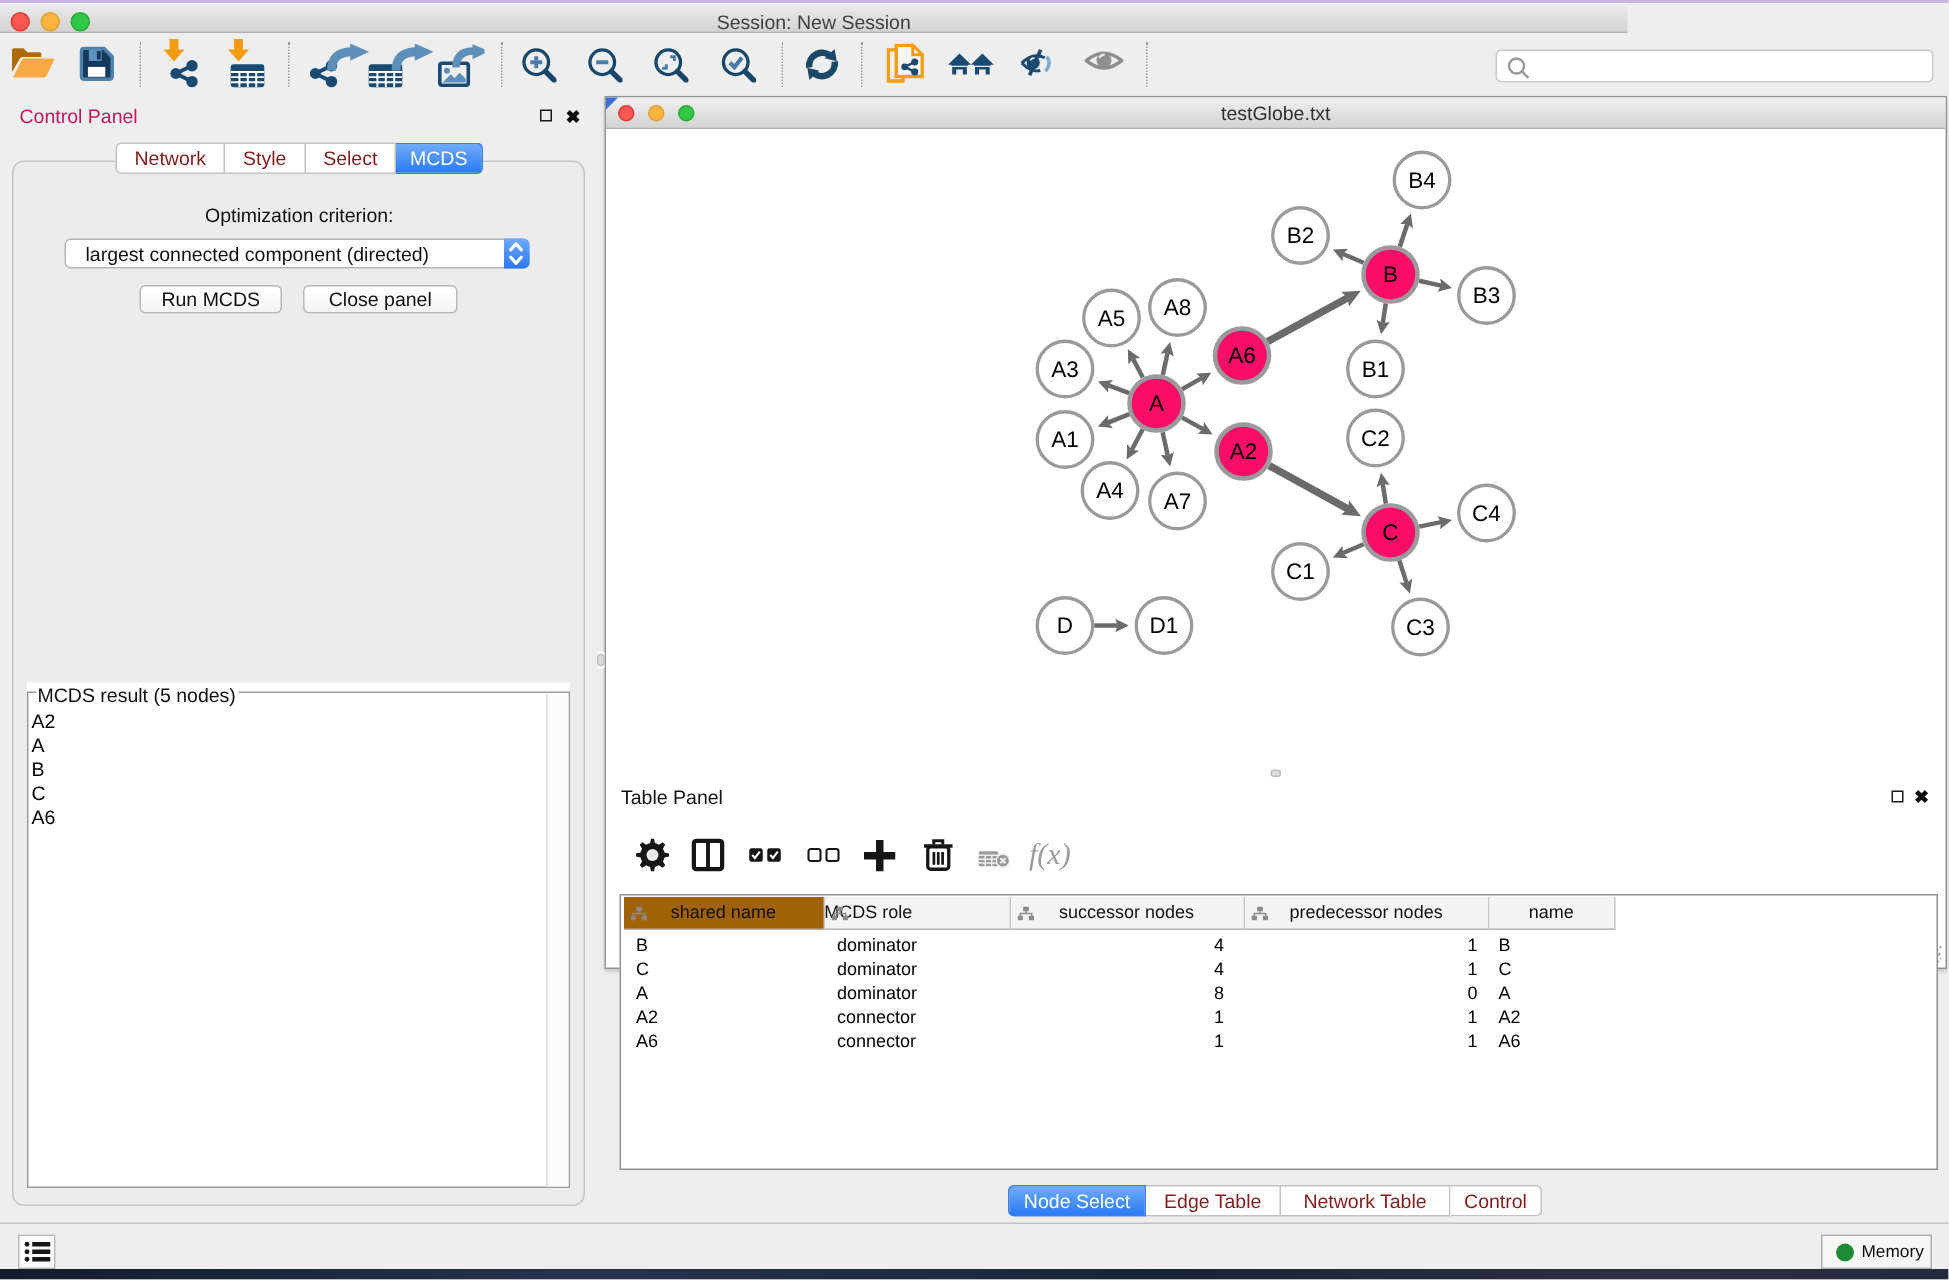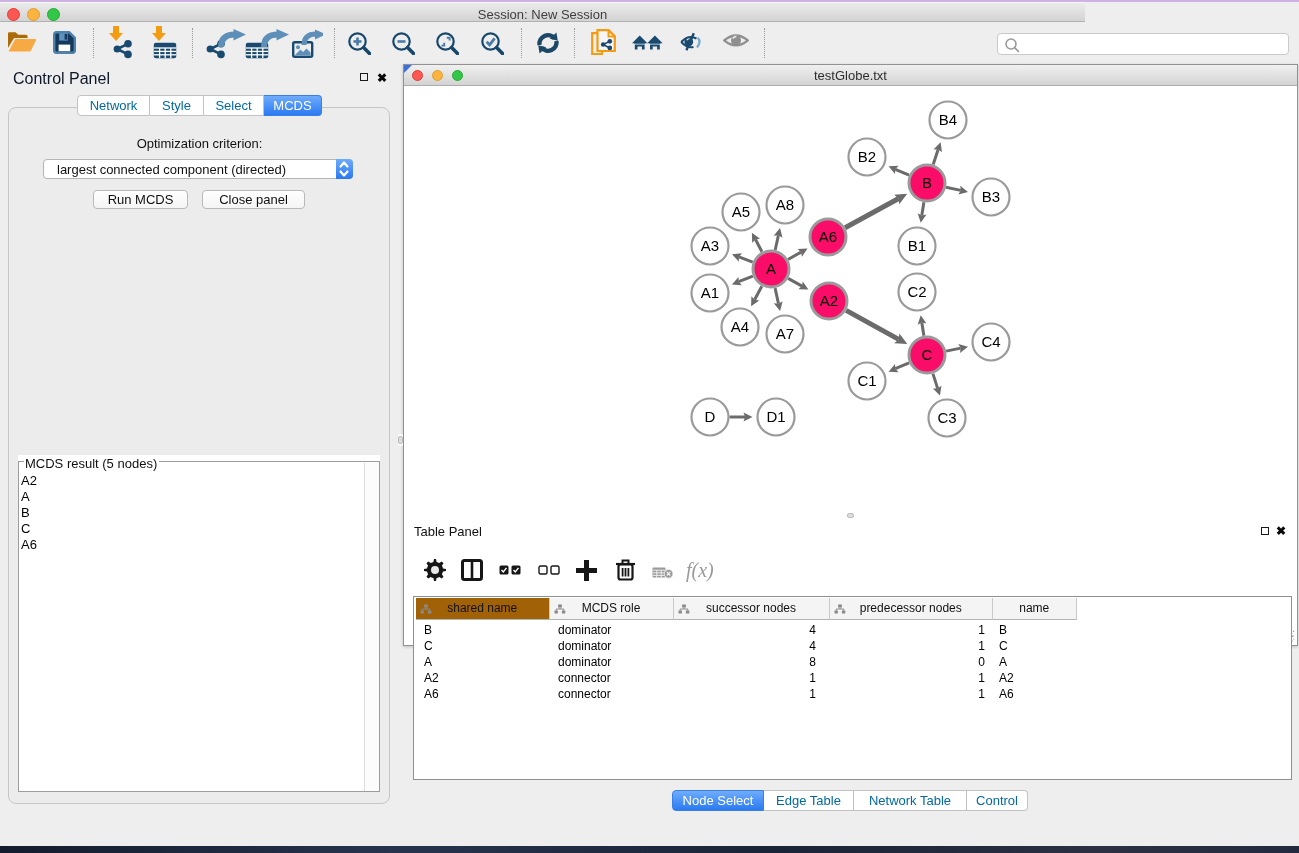--- a/index.html
+++ b/index.html
@@ -13,26 +13,26 @@
 .tl{position:absolute;border-radius:50%}
 #titlebar .t-red{left:7px;top:5px;width:13px;height:13px;background:#fc5753;border:1px solid #df3d38}
 #titlebar .t-yel{left:27px;top:5px;width:13px;height:13px;background:#fcb43f;border:1px solid #de9f34}
 #titlebar .t-grn{left:47px;top:5px;width:13px;height:13px;background:#33c748;border:1px solid #27aa35}
 #titlebar .t-title{position:absolute;left:0;right:0;top:4px;text-align:center;font-size:13px;color:#404040}
 
 #toolbar{left:0;top:23px;width:1299px;height:39px;background:#eeeeee}
 .vsep{position:absolute;top:5px;height:30px;width:1px;border-left:1px dotted #9a9a9a}
 #searchbox{position:absolute;left:997px;top:10px;width:292px;height:22px;background:#fff;border:1px solid #c9c9c9;border-radius:4px}
 
-#cp-title{left:13px;top:70px;font-size:16px;color:#0f172a}
+#cp-title{left:13px;top:70px;font-size:13px;color:#be185d}
 .wbtn{position:absolute;width:8px;height:8px;border:1.5px solid #1a1a1a;background:transparent}
 .xbtn{position:absolute;font-size:12px;font-weight:bold;color:#0a0a0a}
 #cp-box{left:8px;top:107px;width:382px;height:697px;background:#ececec;border:1px solid #c6c6c6;border-radius:8px}
 .tabs{position:absolute;display:flex;height:21px;font-size:13px}
-.tab{background:#fff;border:1px solid #c2c2c2;border-left:none;color:#0369a1;display:flex;align-items:center;justify-content:center}
+.tab{background:#fff;border:1px solid #c2c2c2;border-left:none;color:#7f1d1d;display:flex;align-items:center;justify-content:center}
 .tab.first{border-left:1px solid #c2c2c2;border-radius:4px 0 0 4px}
 .tab.last{border-radius:0 4px 4px 0}
 .tab.sel{background:linear-gradient(#6facfc,#2a7af1);border-color:#3a7fe8;color:#fff}
 #cp-tabs{left:77px;top:95px}
 #opt-label{left:9px;top:136px;width:381px;text-align:center;font-size:13px;color:#111}
 #dropdown{left:43px;top:159px;width:310px;height:20px;background:#fff;border:1px solid #b4b4b4;border-radius:4px}
 #dropdown .dtext{position:absolute;left:13px;top:2px;font-size:13px;color:#111}
 #dropdown .step{position:absolute;right:-1px;top:-1px;width:17px;height:20px;background:linear-gradient(#6cabfd,#2a77f0);border-radius:0 4px 4px 0}
 .btn{position:absolute;height:19px;background:linear-gradient(#ffffff,#f4f4f4);border:1px solid #b9b9b9;border-radius:4px;font-size:13px;color:#111;display:flex;align-items:center;justify-content:center}
 #btn-run{left:93px;top:190px;width:95px}
@@ -413,21 +413,21 @@
   <div class="wbtn" style="left:1261px;top:527px"></div>
   <div class="xbtn" style="left:1276px;top:524px">✖</div>
   <div id="tp-toolbar" class="abs"></div>
   <div id="table-box" class="abs">
       <div style="position:absolute;left:2px;top:1px;width:133.5px;height:22px;background:#a16207;border-right:1px solid #c9c9c9;border-bottom:1px solid #b3b3b3;line-height:21px;text-align:center;font-size:12px;color:#111"><svg width="12" height="10" viewBox="0 0 12 10" style="position:absolute;left:4px;top:6px">
           <rect x="4.1" y="0.5" width="3.8" height="3" fill="#8a8a8a"></rect>
           <rect x="0.5" y="6.5" width="3.4" height="3" fill="#8a8a8a"></rect>
           <rect x="7.9" y="6.5" width="3.4" height="3" fill="#8a8a8a"></rect>
           <path d="M6 3.5 L6 5 M2.2 6.5 L2.2 5 L9.8 5 L9.8 6.5" fill="none" stroke="#8a8a8a" stroke-width="1"></path>
         </svg>shared name</div>
-      <div style="position:absolute;left:135.5px;top:1px;width:124.0px;height:22px;background:#f4f4f4;border-right:1px solid #c9c9c9;border-bottom:1px solid #b3b3b3;line-height:21px;text-align:center;font-size:12px;color:#111"><svg width="12" height="10" viewBox="0 0 12 10" style="position:absolute;left:4px;top:6px">
+      <div style="position:absolute;left:135.5px;top:1px;width:124.0px;height:22px;background:#f4f4f4;border-right:1px solid #c9c9c9;border-bottom:1px solid #b3b3b3;line-height:21px;text-align:left;font-size:12px;color:#111"><svg width="12" height="10" viewBox="0 0 12 10" style="position:absolute;left:4px;top:6px">
           <rect x="4.1" y="0.5" width="3.8" height="3" fill="#8a8a8a"></rect>
           <rect x="0.5" y="6.5" width="3.4" height="3" fill="#8a8a8a"></rect>
           <rect x="7.9" y="6.5" width="3.4" height="3" fill="#8a8a8a"></rect>
           <path d="M6 3.5 L6 5 M2.2 6.5 L2.2 5 L9.8 5 L9.8 6.5" fill="none" stroke="#8a8a8a" stroke-width="1"></path>
         </svg>MCDS role</div>
       <div style="position:absolute;left:259.5px;top:1px;width:156.0px;height:22px;background:#f4f4f4;border-right:1px solid #c9c9c9;border-bottom:1px solid #b3b3b3;line-height:21px;text-align:center;font-size:12px;color:#111"><svg width="12" height="10" viewBox="0 0 12 10" style="position:absolute;left:4px;top:6px">
           <rect x="4.1" y="0.5" width="3.8" height="3" fill="#8a8a8a"></rect>
           <rect x="0.5" y="6.5" width="3.4" height="3" fill="#8a8a8a"></rect>
           <rect x="7.9" y="6.5" width="3.4" height="3" fill="#8a8a8a"></rect>
           <path d="M6 3.5 L6 5 M2.2 6.5 L2.2 5 L9.8 5 L9.8 6.5" fill="none" stroke="#8a8a8a" stroke-width="1"></path>
@@ -465,14 +465,29 @@
       <div style="position:absolute;left:431px;top:90px;width:140px;text-align:right;font-size:12px">1</div>
       <div style="position:absolute;left:585px;top:90px;font-size:12px">A6</div>
     </div>
   <div id="btabs" class="tabs abs">
     <div class="tab first sel" style="width:92px">Node Select</div>
     <div class="tab" style="width:90px">Edge Table</div>
     <div class="tab" style="width:113px">Network Table</div>
     <div class="tab last" style="width:61px">Control</div>
   </div>
 
+  <div id="statusbar" class="abs">
+    <div id="lstbtn">
+        <svg width="18" height="15" viewBox="0 0 18 15" style="position:absolute;left:3px;top:3px">
+          <g fill="#161616">
+            <circle cx="2" cy="2.5" r="1.6"></circle>
+            <rect x="5.5" y="1" width="12" height="3"></rect>
+            <circle cx="2" cy="7.5" r="1.6"></circle>
+            <rect x="5.5" y="6" width="12" height="3"></rect>
+            <circle cx="2" cy="12.5" r="1.6"></circle>
+            <rect x="5.5" y="11" width="12" height="3"></rect>
+          </g>
+        </svg>
+      </div>
+    <div id="membtn"><span class="dot"></span>Memory</div>
+  </div>
   <div id="wp-bottom" class="abs"></div>
 </div>
 
 </body></html>

